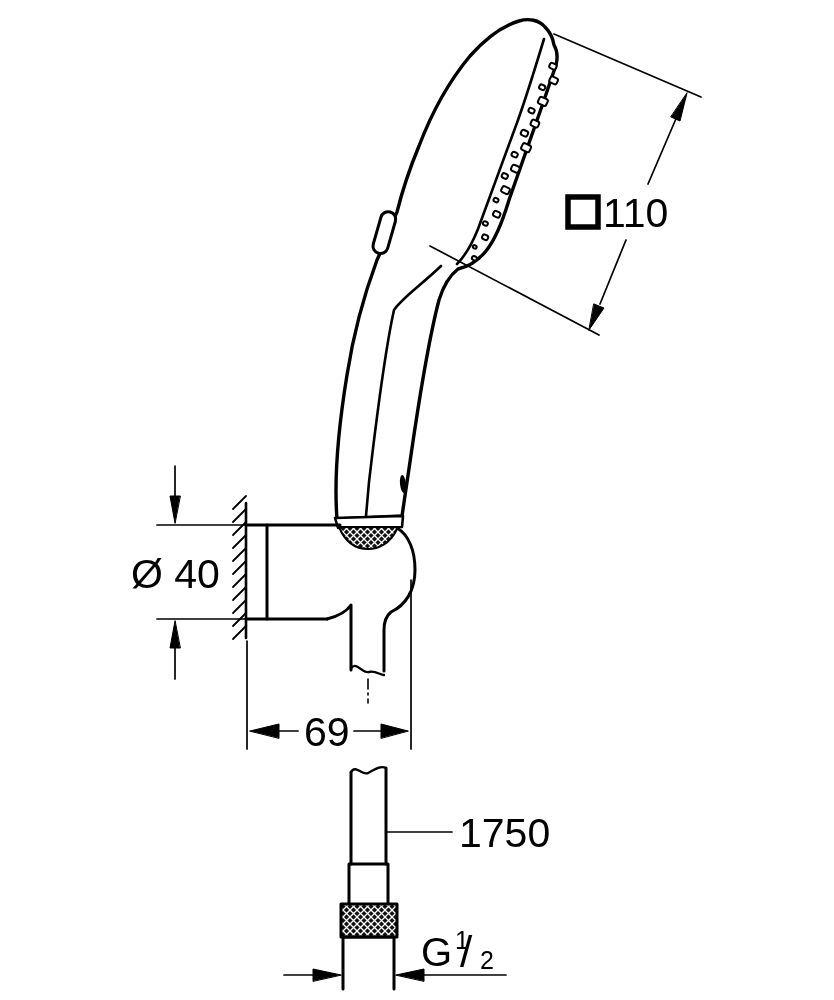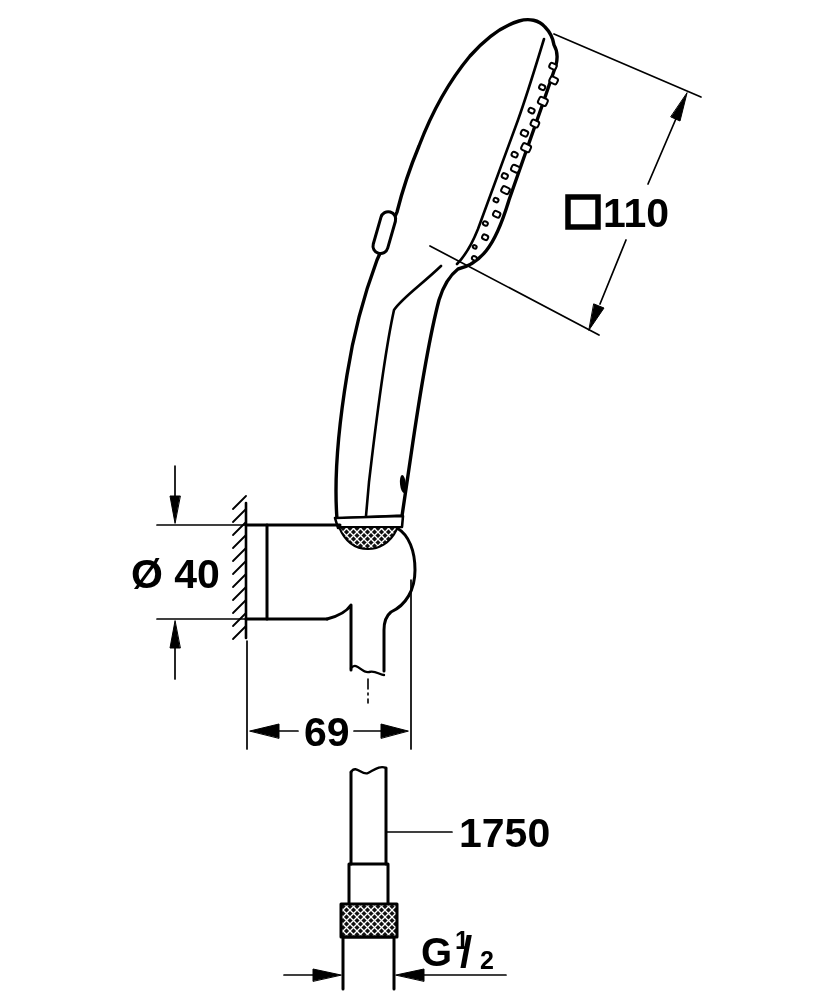--- a/index.html
+++ b/index.html
@@ -2,21 +2,20 @@
 <html><head>
 <meta charset="utf-8">
 <style>
   html,body{margin:0;padding:0;background:#e8e8e8;}
   .canvas{
     position:relative;
     width:834px;height:1000px;
     background:#ffffff;
     font-family:"Liberation Sans", sans-serif;
     overflow:hidden;
-    font-weight:bold;
   }
   svg text{
     font-family:"Liberation Sans","DejaVu Sans",sans-serif;
     fill:#000;
   }
   .dim-text{font-size:41px;}
   .thread-main{font-size:40px;}
   .thread-small{font-size:25px;}
   .thread-slash{font-size:44px;}
 </style>

